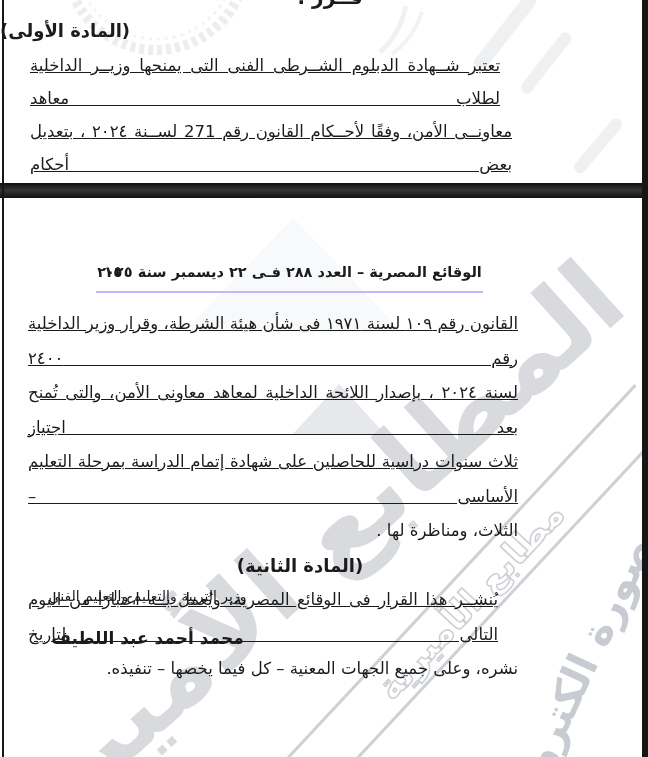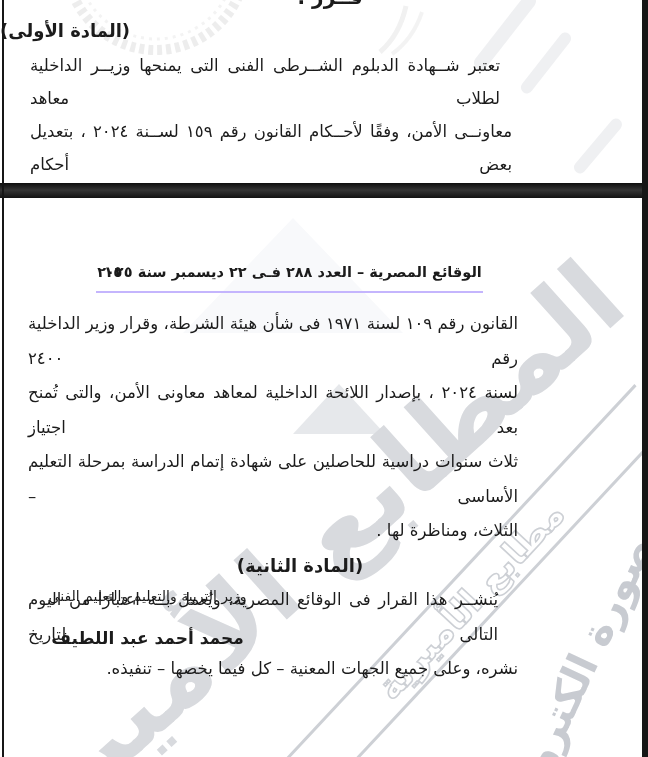--- a/index.html
+++ b/index.html
@@ -27,21 +27,21 @@
     font-size:16.5px;line-height:33px;color:var(--ink);}
   
   .gz-header{position:absolute;top:62px;left:68px;width:387px;z-index:2;
     border-bottom:2px solid #c4b5fd;padding-bottom:7px;margin-left:28px;}
   .gz-title{text-align:center;font-weight:bold;font-size:14.5px;line-height:24px;color:var(--ink);}
   .gz-pagenum{position:absolute;left:8px;top:0;font-weight:bold;font-size:15px;
     line-height:24px;color:var(--ink);}
   .body2{position:absolute;top:109px;left:28px;width:490px;z-index:2;
     font-size:16.5px;line-height:34.5px;color:var(--ink);}
   .line{direction:rtl;}
-  .just{text-align:justify;text-align-last:justify;}
+  .just{text-align:justify;text-align-last:justify;text-decoration:underline;}
   .endline{text-align:right;}
   .ind1{padding-right:12px;}
   .ind2{padding-right:20px;}
   .h-article2{font-weight:bold;font-size:18px;text-align:center;position:relative;left:27px;}
   .sig{position:absolute;top:380px;left:40px;width:215px;text-align:center;z-index:2;color:var(--ink);}
   .sig-title{font-size:14px;line-height:20px;margin-top:8px;}
   .sig-name{font-size:17px;font-weight:bold;line-height:26px;margin-top:19px;}
 
   
   .wm{position:absolute;z-index:1;pointer-events:none;}
@@ -80,21 +80,21 @@
       <path d="M20 54 C 34 44, 44 30, 50 12" fill="none" stroke="#ebebeb" stroke-width="4"></path>
     </svg>
     <div class="wm-stroke" style="left:498px;top:-14px;width:14px;height:92px;transform:rotate(38deg);"></div>
     <div class="wm-stroke" style="left:540px;top:26px;width:12px;height:74px;transform:rotate(38deg);"></div>
     <div class="wm-stroke" style="left:592px;top:112px;width:12px;height:68px;transform:rotate(40deg);"></div>
 
     <div class="decree">قــرر :</div>
     <div class="h-article1">(المادة الأولى)</div>
     <div class="para1">
       <div class="line just ind1">تعتبر شــهادة الدبلوم الشــرطى الفنى التى يمنحها وزيــر الداخلية لطلاب معاهد</div>
-      <div class="line just">معاونــى الأمن، وفقًا لأحــكام القانون رقم ١٥٩ لســنة ٢٠٢٤ ، بتعديل بعض أحكام</div>
+      <div class="line just">معاونــى الأمن، وفقًا لأحــكام القانون رقم 271 لســنة ٢٠٢٤ ، بتعديل بعض أحكام</div>
     </div>
   </div>
 
   <div class="divider"></div>
 
   <div class="page page2">
 
     <div class="wm tri tri1"></div>
     <div class="wm tri tri2"></div>
     <div class="wm wm-big">المطابع الأميرية</div>

